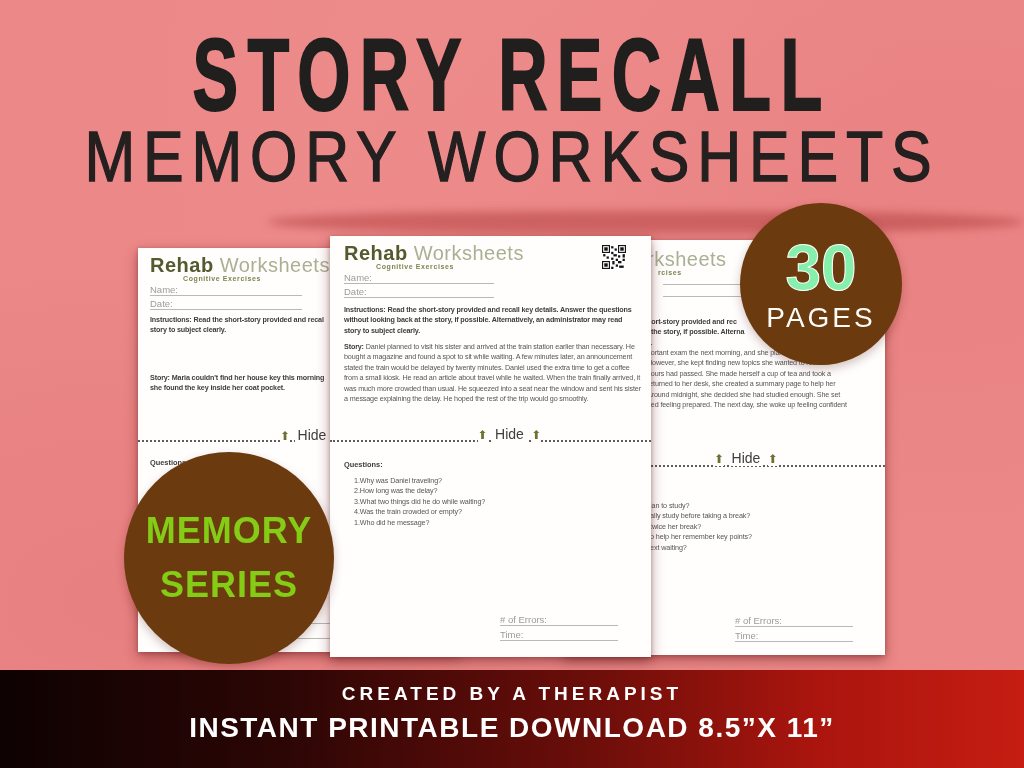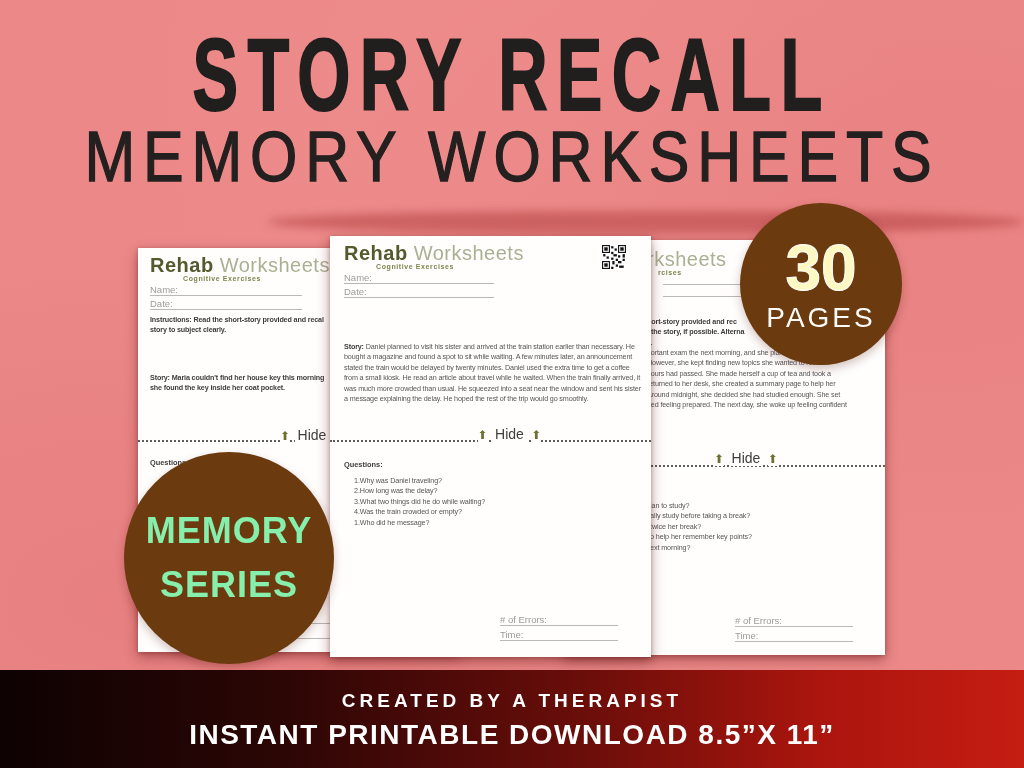--- a/index.html
+++ b/index.html
@@ -59,32 +59,32 @@
   .qlabel { font-size:7.4px; font-weight:700; color:#3d3d3d; }
   .qline { font-size:7.2px; line-height:10.4px; color:#555; white-space:nowrap; letter-spacing:-.1px; }
 
   
   .badge {
     position:absolute; border-radius:50%; background:#6b3a0e; z-index:3;
     display:flex; flex-direction:column; align-items:center; justify-content:center;
     box-shadow:0 4px 10px rgba(80,20,10,.25);
   }
   .badge-pages { left:740px; top:203px; width:162px; height:162px; }
-  .badge-pages .num { color:#fef9c3; font-size:64px; font-weight:700; line-height:1; -webkit-text-stroke:1px #fff; margin-top:2px; }
+  .badge-pages .num { color:#86efac; font-size:64px; font-weight:700; line-height:1; -webkit-text-stroke:1px #fff; margin-top:2px; }
   .badge-pages .lbl { color:#fdfcf8; font-size:28px; font-weight:400; letter-spacing:3px; margin-top:2px; }
   .badge-series { left:124px; top:452px; width:210px; height:212px; }
-  .badge-series .ln { color:#86efac; font-size:36px; font-weight:700; letter-spacing:1px; line-height:1.5; }
+  .badge-series .ln { color:#84cc16; font-size:36px; font-weight:700; letter-spacing:1px; line-height:1.5; }
 
   
   .footer {
     position:absolute; left:0; top:670px; width:1024px; height:98px; z-index:4;
     background:linear-gradient(90deg, #0e0202 0%, #2c0605 28%, #6d0e0a 58%, #ab150e 80%, #c51d12 100%);
     text-align:center; color:#fff;
   }
-  .footer .f1 { margin-top:20px; font-size:19px; font-weight:700; letter-spacing:4px; }
+  .footer .f1 { margin-top:13px; font-size:19px; font-weight:700; letter-spacing:4px; }
   .footer .f2 { margin-top:7px; font-size:28px; font-weight:700; letter-spacing:1.5px; }
 
   .qr { position:absolute; }
 </style>
 </head>
 <body>
 
 <div class="canvas">
   <div class="streak-top"></div>
 
@@ -142,21 +142,21 @@
     <div class="abs hide-row" style="left:84px; top:209px; width:160px;">
       <span class="arrow">⬆</span>
       <span class="hide-txt">Hide</span>
       <span class="arrow">⬆</span>
     </div>
     <div class="abs" style="left:87px; top:261px;">
       <div class="qline">lan to study?</div>
       <div class="qline">ally study before taking a break?</div>
       <div class="qline">twice her break?</div>
       <div class="qline">o help her remember key points?</div>
-      <div class="qline">ext morning?</div>
+      <div class="qline">ext waiting?</div>
     </div>
     <div class="abs fieldline" style="left:172px; top:375px; width:118px;"># of Errors:</div>
     <div class="abs fieldline" style="left:172px; top:390px; width:118px;">Time:</div>
   </div>
 
   <div class="page page-center">
     <div class="abs brand" style="left:14px; top:6px;">
       <span class="b1">Rehab</span>
       <span class="b2">Worksheets</span>
     </div>
@@ -193,20 +193,21 @@
       <g fill="#141414">
         <rect x="2" y="2" width="3" height="3"></rect>
           <rect x="16" y="2" width="3" height="3"></rect>
           <rect x="2" y="16" width="3" height="3"></rect>
       </g>
     </svg>
 
     <div class="abs fieldline" style="left:14px; top:36px; width:150px;">Name:</div>
     <div class="abs fieldline" style="left:14px; top:50px; width:150px;">Date:</div>
 
+    <div class="abs instr" style="left:14px; top:69px; width:296px;">Instructions: Read the short-story provided and recall key details. Answer the questions without looking back at the story, if possible. Alternatively, an administrator may read story to subject clearly.</div>
 
     <div class="abs story" style="left:14px; top:106px; width:298px;">
       <b>Story:</b>
       <span>Daniel planned to visit his sister and arrived at the train station earlier than necessary. He bought a magazine and found a spot to sit while waiting. A few minutes later, an announcement stated the train would be delayed by twenty minutes. Daniel used the extra time to get a coffee from a small kiosk. He read an article about travel while he waited. When the train finally arrived, it was much more crowded than usual. He squeezed into a seat near the window and sent his sister a message explaining the delay. He hoped the rest of the trip would go smoothly.</span>
     </div>
 
     <div class="abs dotline" style="left:0; top:204px; width:321px;"></div>
     <div class="abs hide-row" style="left:0; top:189px; width:321px;">
       <span class="arrow">⬆</span>
       <span class="hide-txt">Hide</span>

